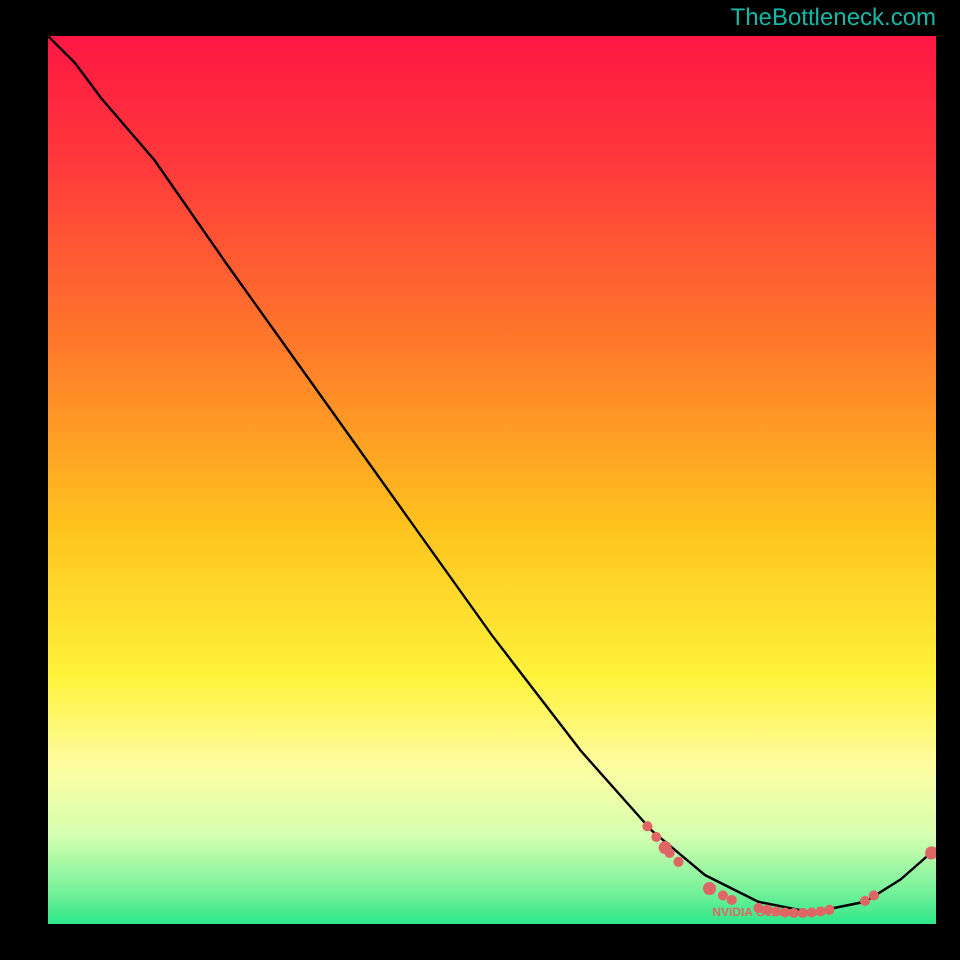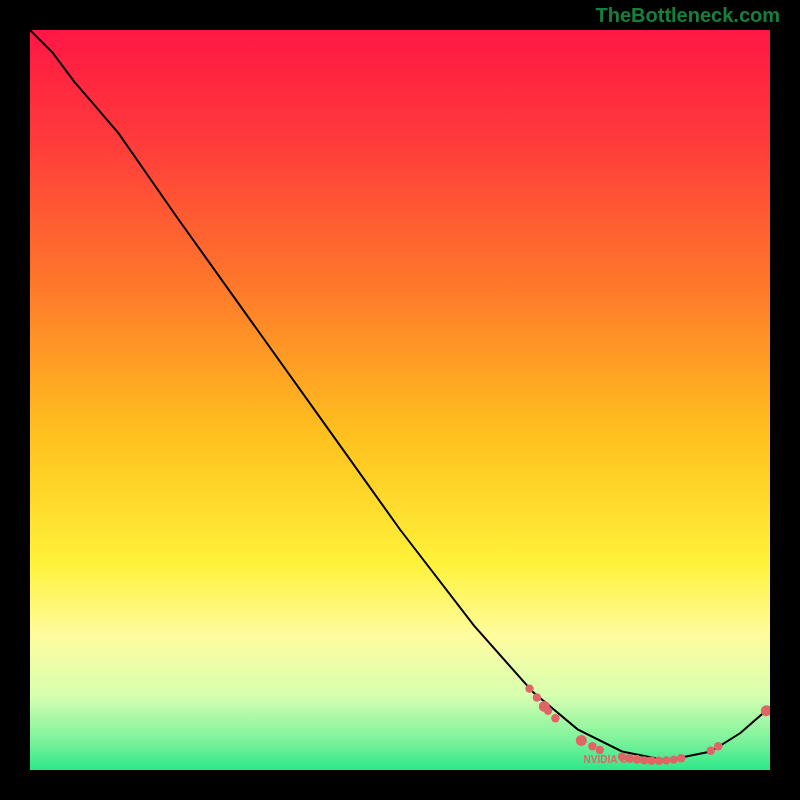--- a/index.html
+++ b/index.html
@@ -1,18 +1,18 @@
 <!DOCTYPE html>
 <html><head>
 <meta charset="utf-8">
 <style>
   html,body{margin:0;padding:0;width:800px;height:800px;background:#000;overflow:hidden;font-family:Arial,Helvetica,sans-serif}
   .frame{position:absolute;left:0;top:0;width:800px;height:800px;background:#000}
-  .watermark{position:absolute;top:4px;right:20px;color:#15803d;font-size:20px;font-weight:700;-webkit-user-select:none;user-select:none}
-  .plot{position:absolute;left:30px;top:30px;width:667px;height:740px}
+  .watermark{position:absolute;top:4px;right:20px;color:#14b8a6;font-size:20px;font-weight:400;-webkit-user-select:none;user-select:none}
+  .plot{position:absolute;left:40px;top:30px;width:667px;height:740px}
   svg{position:absolute;left:0;top:0}
 </style>
 </head>
 <body>
 <div class="frame">
 
   <div class="watermark">TheBottleneck.com</div>
 
   <div class="plot">
     <svg id="svg" width="740" height="740" viewBox="0 0 740 740">

